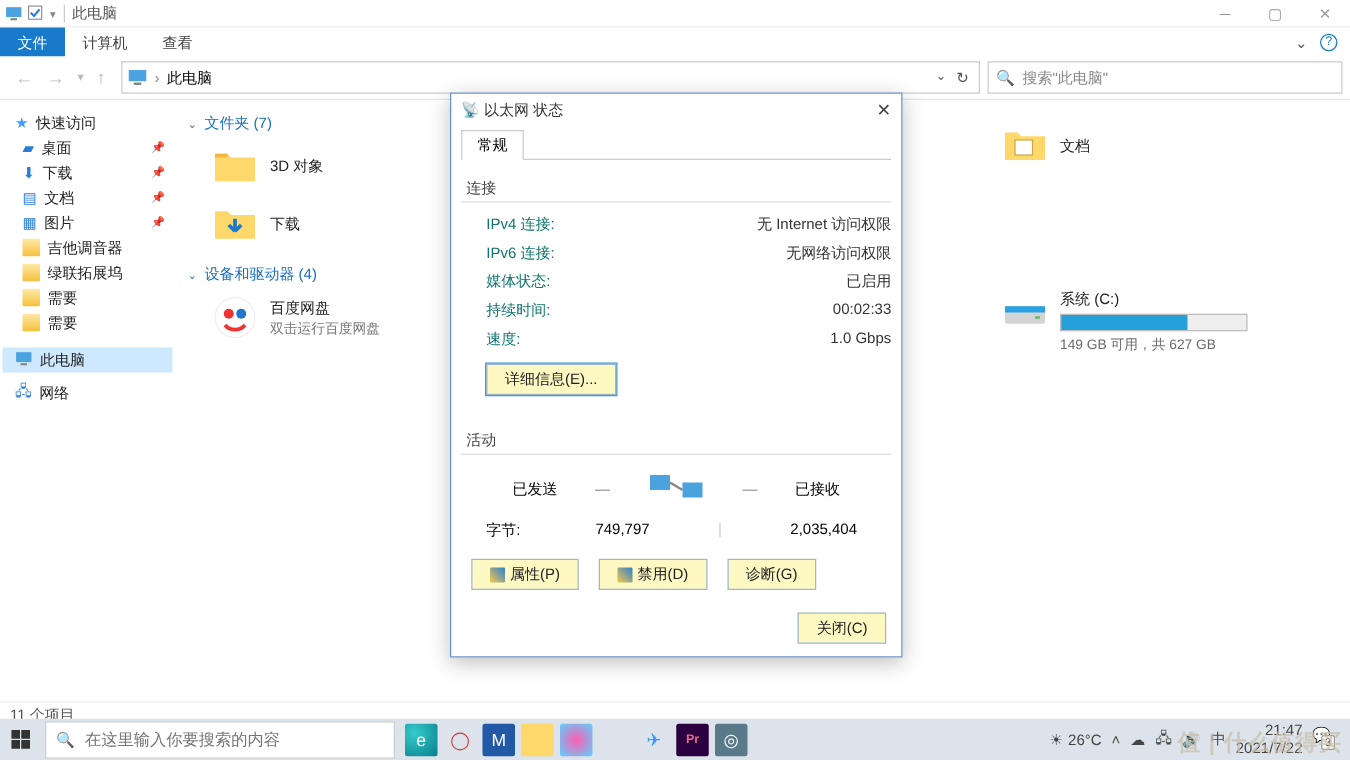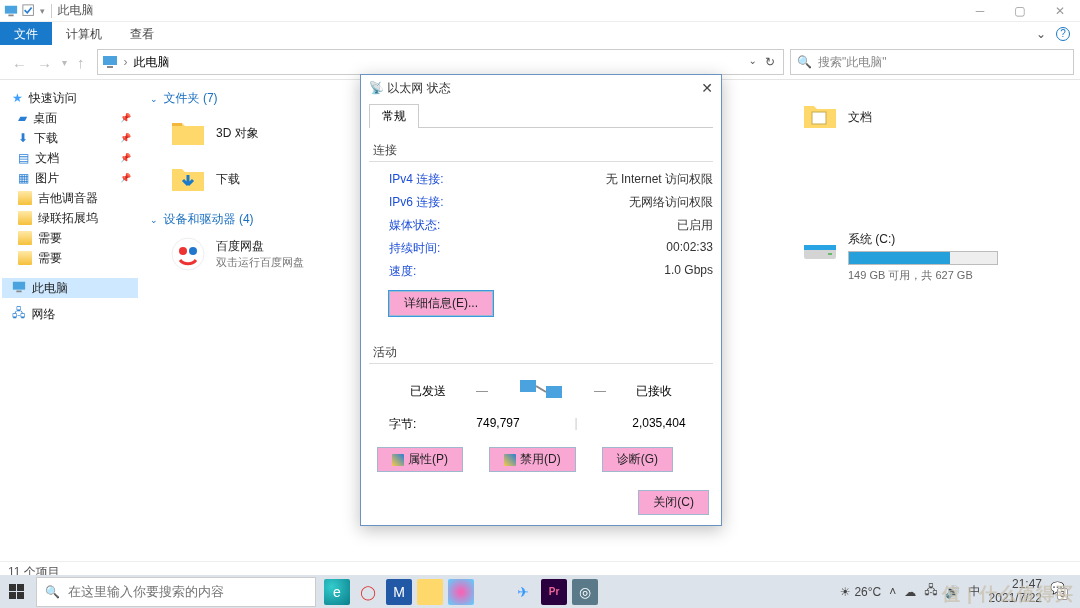--- a/index.html
+++ b/index.html
@@ -50,31 +50,31 @@
 .statusbar{height:20px;padding:2px 8px;color:#555;border-top:1px solid #eee}
 
 .dlg{position:absolute;left:360px;top:74px;width:362px;height:452px;background:#fff;border:1px solid #6a93c4;box-shadow:0 4px 16px rgba(0,0,0,.25)}
 .dlg-title{height:26px;display:flex;align-items:center;padding:0 8px;color:#333}
 .dlg-close{margin-left:auto;font-size:14px;color:#444}
 .dlg-body{padding:0 8px}
 .tabstrip{display:flex;border-bottom:1px solid #ccc;margin:2px 0 8px 0}
 .tabstrip .tab{padding:3px 12px;border:1px solid #ccc;border-bottom:none;background:#fff;position:relative;top:1px}
 .group-hdr{color:#444;padding:6px 0 2px 4px;border-bottom:1px solid #ddd;margin-bottom:6px}
 .kv{display:flex;padding:3px 0 3px 20px}
-.kv .k{width:90px;color:#1d4ed8}
+.kv .k{width:90px;color:#0f766e}
 .kv .v{margin-left:auto;color:#333}
-.btn{border:1px solid #9fb8cf;background:#f9a8d4;padding:3px 14px;color:#222;display:inline-flex;align-items:center;gap:4px}
+.btn{border:1px solid #9fb8cf;background:#fef9c3;padding:3px 14px;color:#222;display:inline-flex;align-items:center;gap:4px}
 .btn.highlight{outline:1px solid #3b99df}
 .detailsrow{padding:8px 0 8px 20px}
 .activity{display:flex;align-items:center;justify-content:center;gap:30px;padding:6px 0}
 .activity .netimg{width:46px;height:30px}
 .bytes{display:flex;padding:4px 0 4px 20px}
 .bytes .k{width:60px}
 .bytes .mid{flex:1;display:flex;justify-content:space-around}
-.btnrow{display:flex;gap:26px;padding:10px 0 0 8px}
+.btnrow{display:flex;gap:16px;padding:10px 0 0 8px}
 .shield{width:12px;height:12px;background:linear-gradient(45deg,#f7c948,#2a7fd4);display:inline-block;border-radius:1px}
 .dlg-footer{position:absolute;bottom:10px;right:12px}
 
 .taskbar{position:absolute;left:0;bottom:0;width:100%;height:33px;background:#dde3ea;display:flex;align-items:center}
 .start{width:34px;height:33px;display:flex;align-items:center;justify-content:center}
 .search{flex:0 0 280px;height:30px;background:#fff;border:1px solid #ccc;display:flex;align-items:center;gap:8px;padding:0 8px;margin:0 2px}
 .search input{border:none;outline:none;flex:1;color:#888;font-size:13px}
 .tbicons{display:flex;align-items:center;gap:5px;padding:0 6px}
 .tbicon{width:26px;height:26px;border-radius:2px;display:flex;align-items:center;justify-content:center;font-size:14px}
 .tray{margin-left:auto;display:flex;align-items:center;gap:8px;padding:0 8px;color:#444;font-size:11px}

